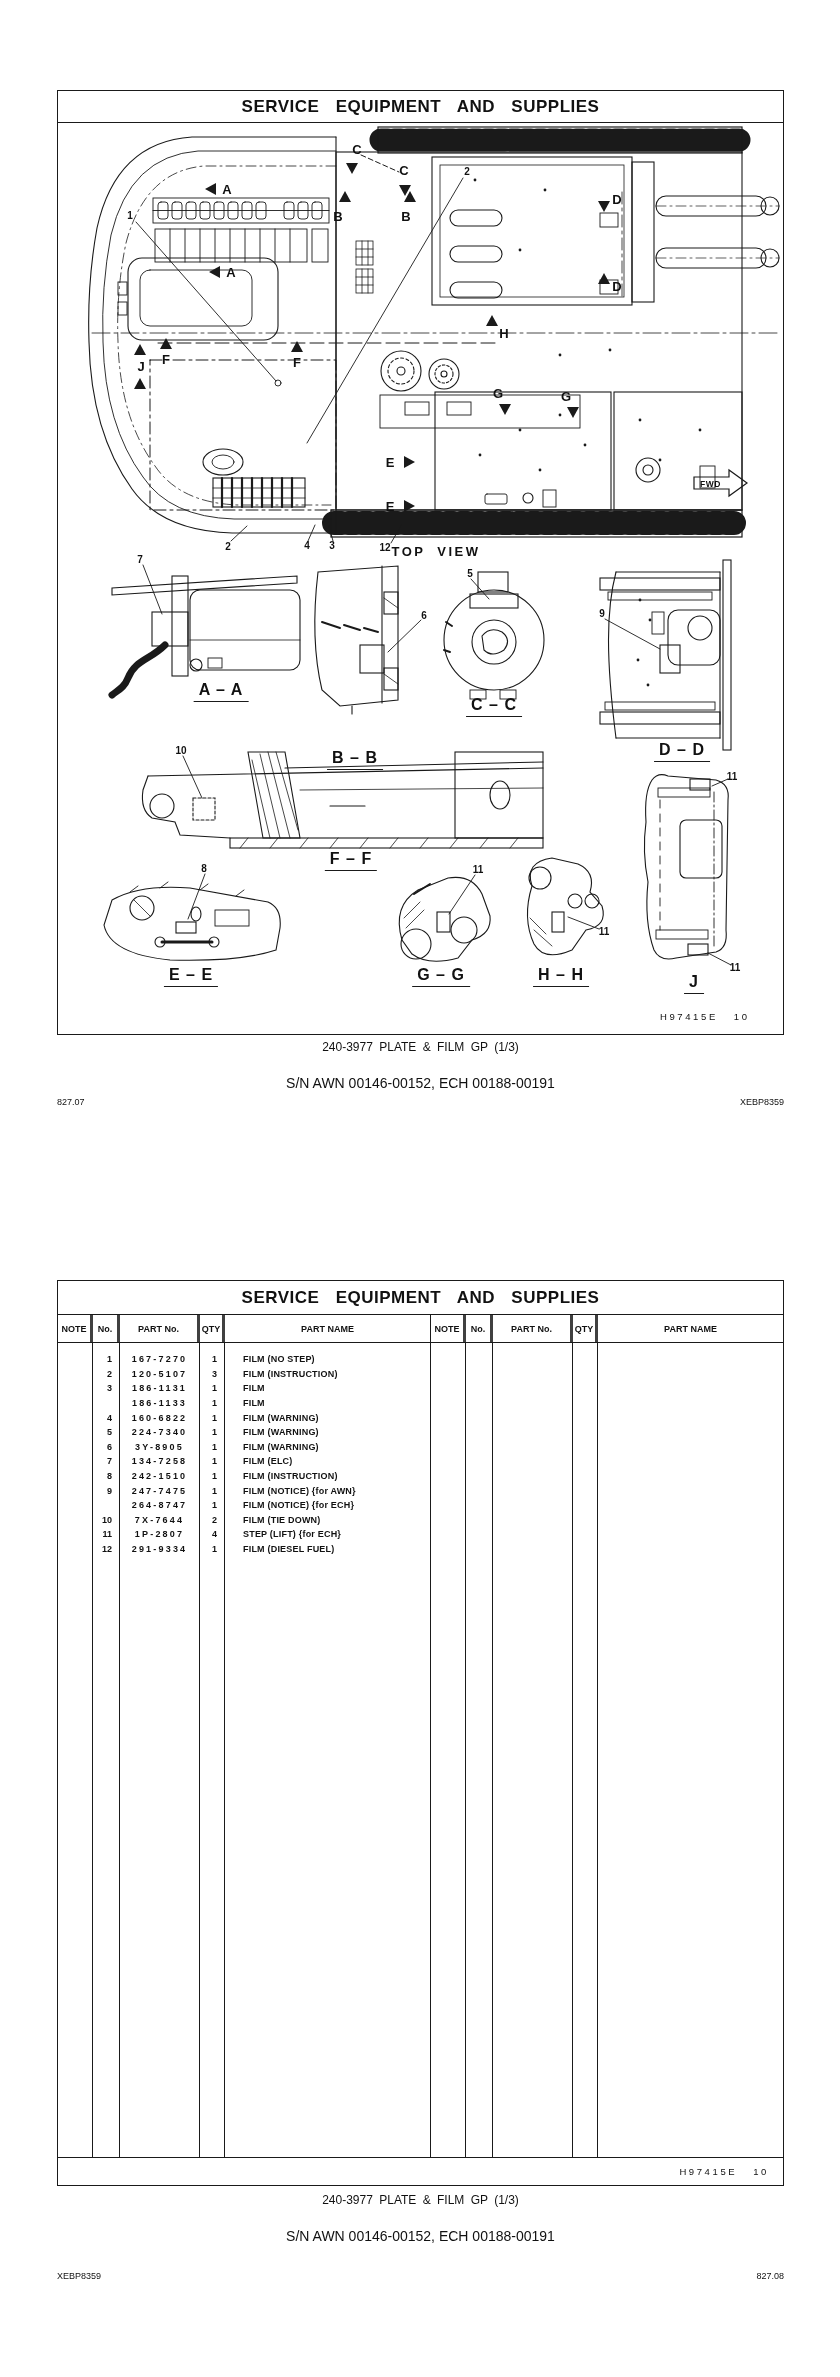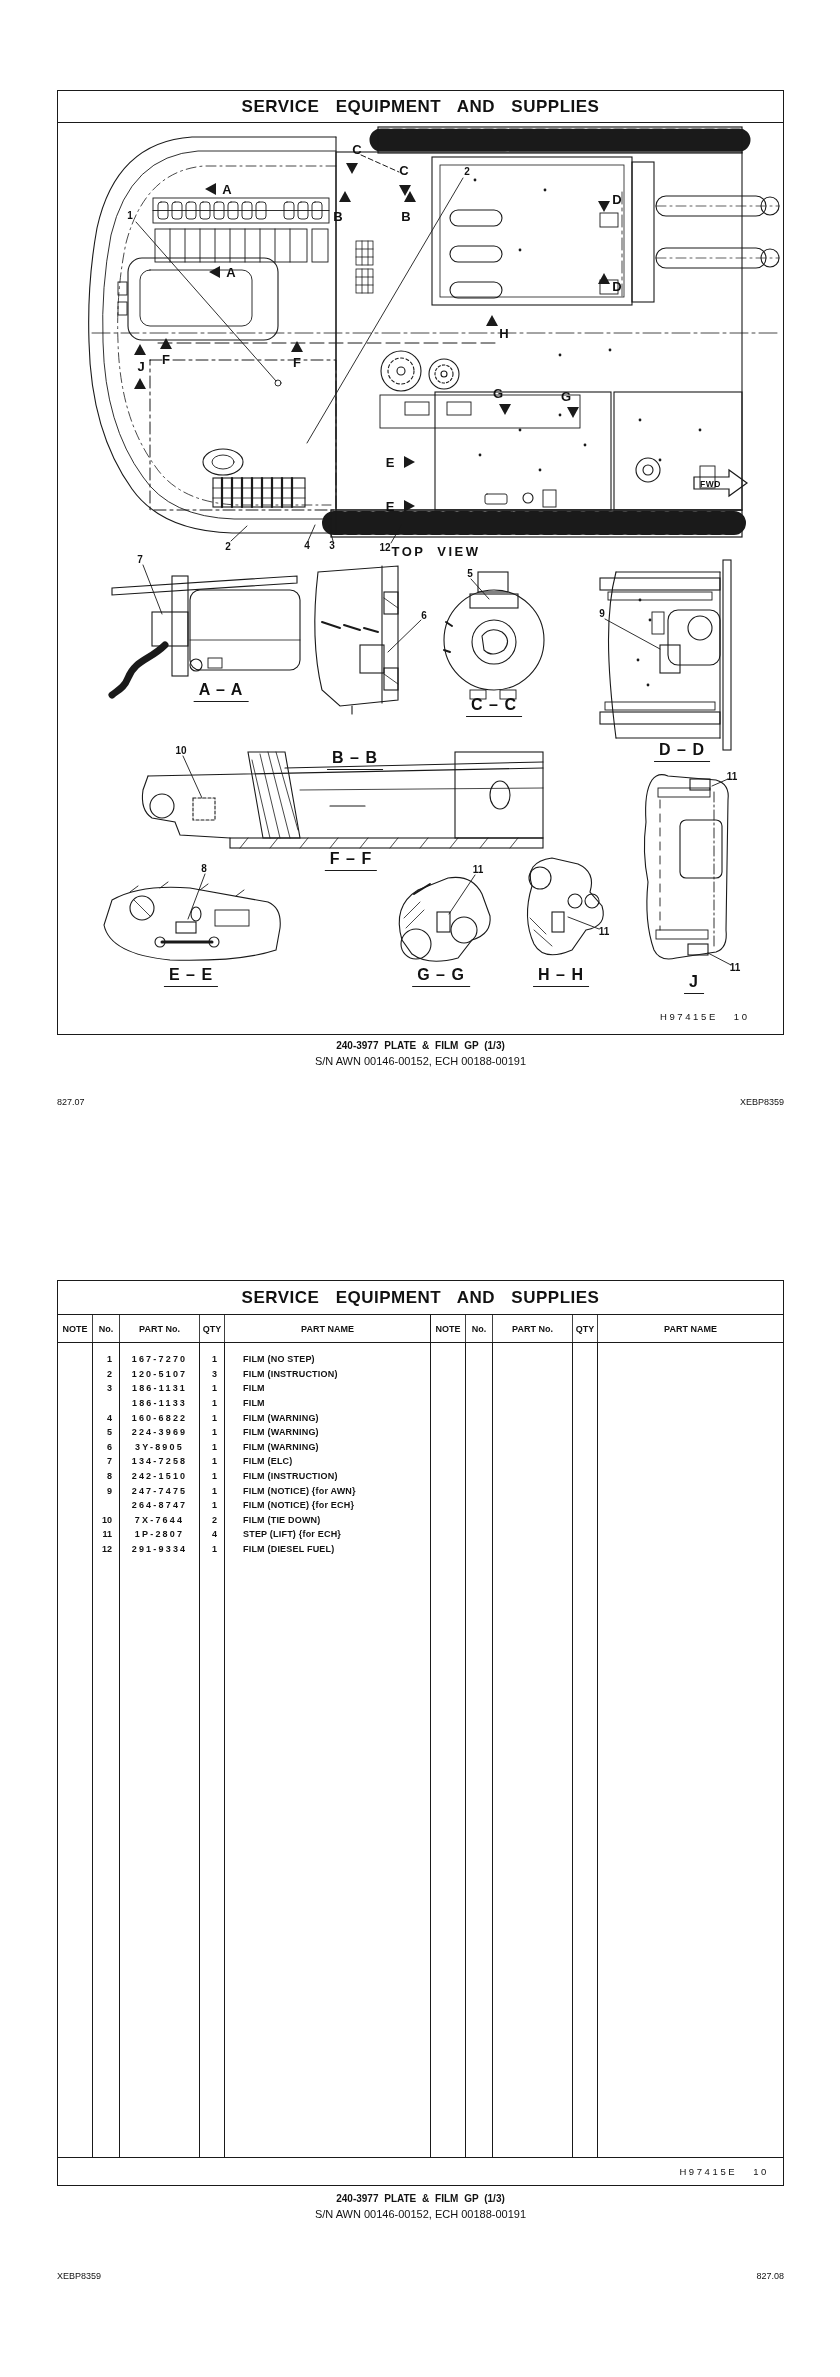--- a/index.html
+++ b/index.html
@@ -18,29 +18,29 @@
   .marker  { position:absolute; transform:translate(-50%,-50%); font-size:13px; font-weight:bold; line-height:1; }
   .callout { position:absolute; transform:translate(-50%,-50%); font-size:10px; font-weight:bold; line-height:1; }
   .secview { position:absolute; transform:translate(-50%,-50%); font-size:16px; font-weight:bold; letter-spacing:1px;
              border-bottom:1.5px solid #1a1a1a; padding:0 5px 3px; white-space:nowrap; line-height:1; }
   .topview { position:absolute; transform:translate(-50%,-50%); font-size:13px; font-weight:bold; letter-spacing:2.5px; word-spacing:6px; white-space:nowrap; }
   .fwd     { position:absolute; font-size:8.5px; font-weight:bold; letter-spacing:.5px; }
   .plate   { position:absolute; display:flex; gap:16px; font-size:9.5px; letter-spacing:2.6px; }
 
   
   .fcenter { position:absolute; left:57px; width:727px; text-align:center; white-space:nowrap; }
-  .ftitle  { font-size:10px; font-weight:bold; word-spacing:3px; }
-  .fserial { font-size:11px; }
+  .ftitle  { font-size:12px; font-weight:normal; word-spacing:3px; }
+  .fserial { font-size:14px;margin-top:20px; }
   .fside   { position:absolute; font-size:9px; }
 
   
   .thead, .trow { display:grid; grid-template-columns:35px 27px 80px 25px 206px 35px 27px 80px 25px 1fr; }
   .thead { height:28px; border-bottom:1.4px solid #1a1a1a; flex:0 0 auto; }
   .thead > div { display:flex; align-items:center; justify-content:center;
-                 border-right:1px solid #404040; font-size:9px; font-weight:bold; white-space:nowrap; }
+                 border-right:3px solid #404040; font-size:9px; font-weight:bold; white-space:nowrap; }
   .thead > div:nth-child(5), .trow > div:nth-child(5) { border-right:1.4px solid #1a1a1a; }
   .thead > div:nth-child(10), .trow > div:nth-child(10) { border-right:none; }
   .tbody { flex:1 1 auto; display:flex; flex-direction:column; min-height:0; }
   .trow  { height:14.6px; flex:0 0 auto; }
   .trow > div { border-right:1px solid #1a1a1a; display:flex; align-items:center;
                 font-size:9px; font-weight:bold; overflow:hidden; white-space:nowrap; }
   .trow.spacer { height:9px; }
   .trow.filler { flex:1 1 auto; height:auto; }
   .c-no  { justify-content:flex-end; padding-right:7px; }
   .c-part{ justify-content:center; letter-spacing:2.2px; }
@@ -523,21 +523,21 @@
             <div class="tcell c-name">FILM (WARNING)</div>
             <div class="tcell c-note"></div>
             <div class="tcell c-no"></div>
             <div class="tcell c-part"></div>
             <div class="tcell c-qty"></div>
             <div class="tcell c-name"></div>
           </div>
           <div class="trow">
             <div class="tcell c-note"></div>
             <div class="tcell c-no">5</div>
-            <div class="tcell c-part">224-3969</div>
+            <div class="tcell c-part">224-7340</div>
             <div class="tcell c-qty">1</div>
             <div class="tcell c-name">FILM (WARNING)</div>
             <div class="tcell c-note"></div>
             <div class="tcell c-no"></div>
             <div class="tcell c-part"></div>
             <div class="tcell c-qty"></div>
             <div class="tcell c-name"></div>
           </div>
           <div class="trow">
             <div class="tcell c-note"></div>

